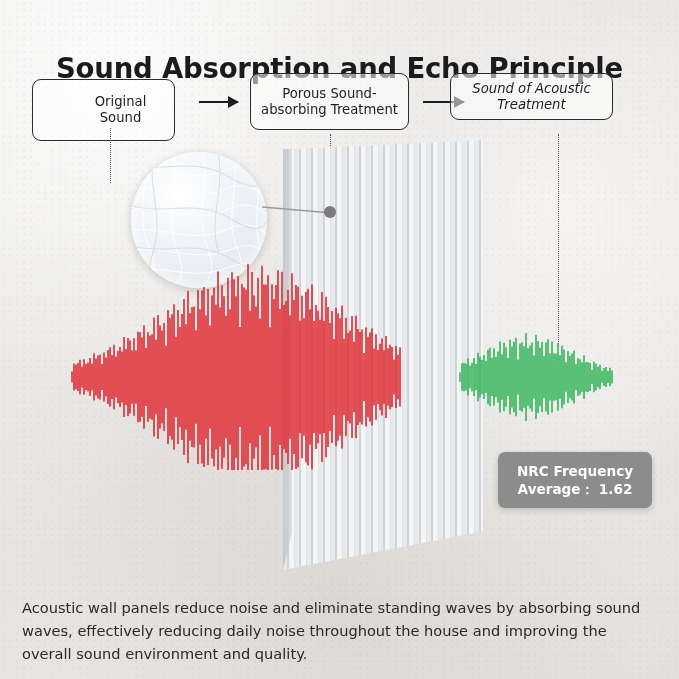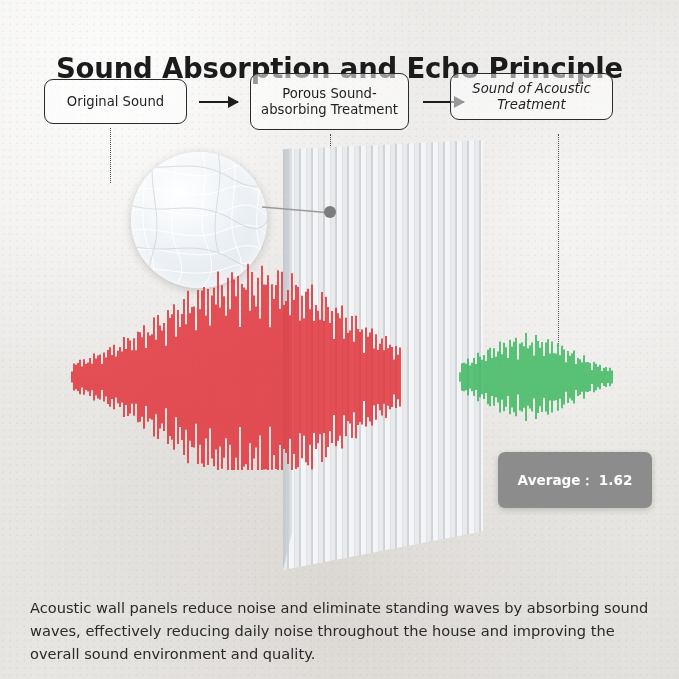--- a/index.html
+++ b/index.html
@@ -49,21 +49,21 @@
     border:1.4px solid #2b2b2b;
     border-radius:9px;
     background:rgba(255,255,255,0.55);
     color:#1f1f1f;
     font-size:13.2px;
     line-height:16px;
     display:flex;align-items:center;justify-content:center;
     text-align:center;
     padding:4px 6px;
   }
-  #box1{left:44px;top:79px;width:143px;height:45px;}
+  #box1{left:32px;top:79px;width:143px;height:62px;padding-left:40px;}
   #box2{left:250px;top:73px;width:159px;height:57px;}
   #box3{left:450px;top:73px;width:163px;height:47px;font-style:italic;}
 
   .arrow{position:absolute;height:2px;background:#1c1c1c;}
   .arrow:after{
     content:"";position:absolute;right:-1px;top:-5px;
     border-left:11px solid #1c1c1c;
     border-top:6px solid transparent;
     border-bottom:6px solid transparent;
   }
@@ -131,21 +131,21 @@
     font-size:13.6px;
     font-weight:bold;
     line-height:18px;
     display:flex;flex-direction:column;align-items:center;justify-content:center;
     text-align:center;
     box-shadow:0 2px 6px rgba(0,0,0,.18);
   }
 
   
   #caption{
-    position:absolute;left:30px;top:596px;width:638px;
+    position:absolute;left:22px;top:596px;width:638px;
     color:#2a2a2a;
     font-size:14.6px;
     line-height:23px;
     text-align:left;
   }
 </style>
 </head>
 <body>
 
 <div id="stage">
@@ -441,17 +441,18 @@
         <line x1="602.0" y1="115.9" x2="602.0" y2="128.1"></line>
         <line x1="604.0" y1="112.9" x2="604.0" y2="131.1"></line>
         <line x1="606.0" y1="111.9" x2="606.0" y2="132.1"></line>
         <line x1="608.0" y1="116.0" x2="608.0" y2="128.0"></line>
         <line x1="610.0" y1="112.8" x2="610.0" y2="131.2"></line>
         <line x1="612.0" y1="115.6" x2="612.0" y2="128.4"></line>
       </g>
   </svg>
 
   <div id="nrc">
+    <span>NRC Frequency</span>
     <span>Average： 1.62</span>
   </div>
 
   <div id="caption">Acoustic wall panels reduce noise and eliminate standing waves by absorbing sound waves, effectively reducing daily noise throughout the house and improving the overall sound environment and quality.</div>
 </div>
 
 </body></html>

